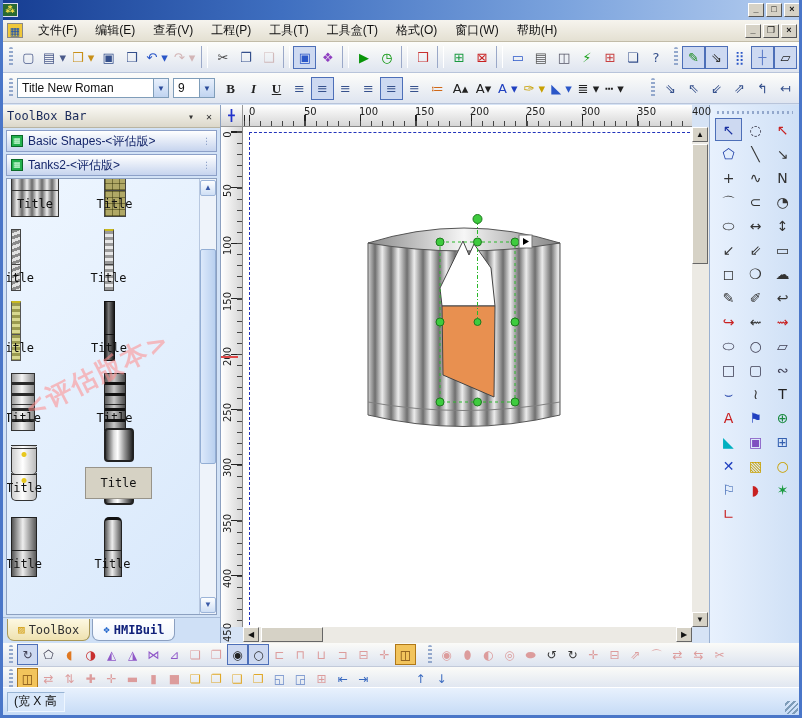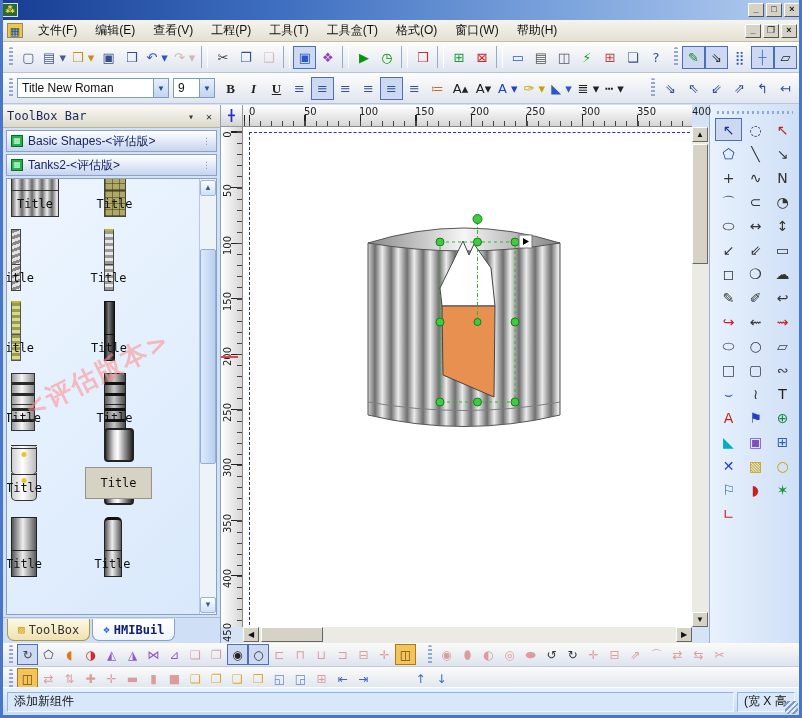--- a/index.html
+++ b/index.html
@@ -906,16 +906,15 @@
           <span class="glyph" style="color: rgb(58, 106, 192);">↑</span>
         </div>
         <div class="tbtn">
           <span class="glyph" style="color: rgb(58, 106, 192);">↓</span>
         </div>
       </span>
   </div>
 </div>
 
 <div class="statusbar">
-  <span class="spanel sp-msg">添加新组件</span>
   <span class="spanel sp-size">(宽 X 高</span>
   <span class="resize-grip"></span>
 </div>
 
 </body></html>

